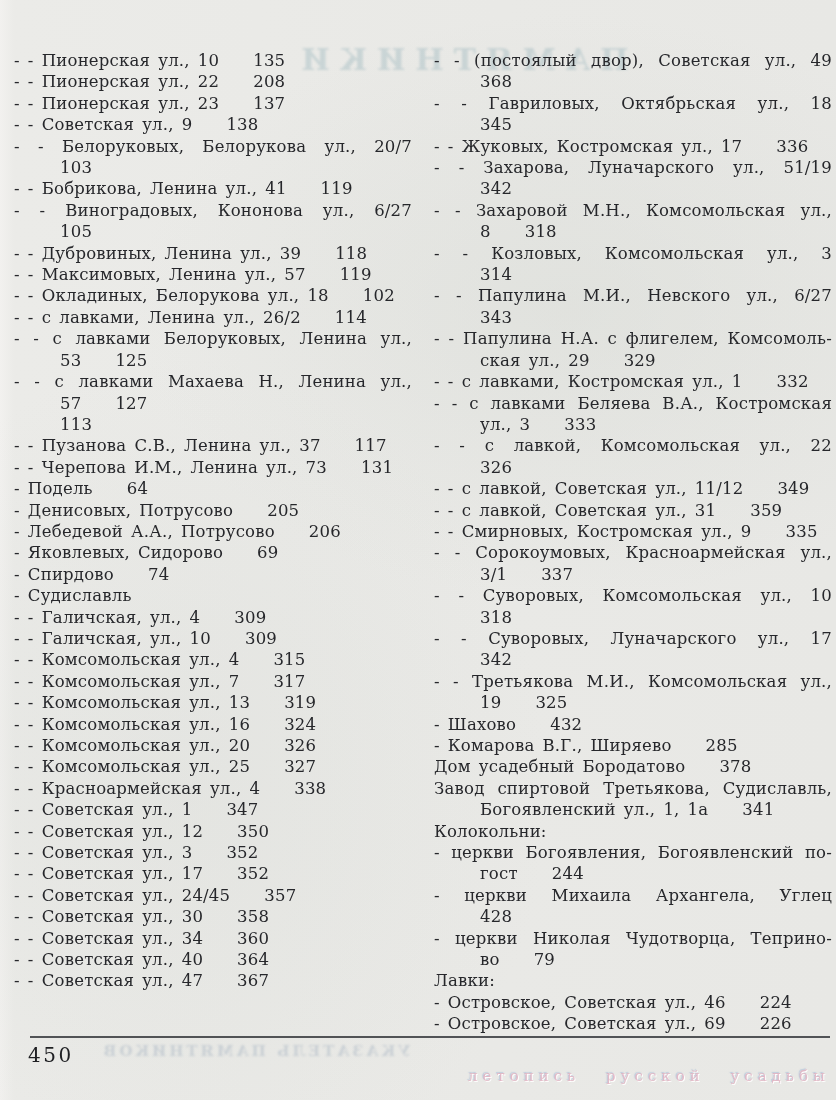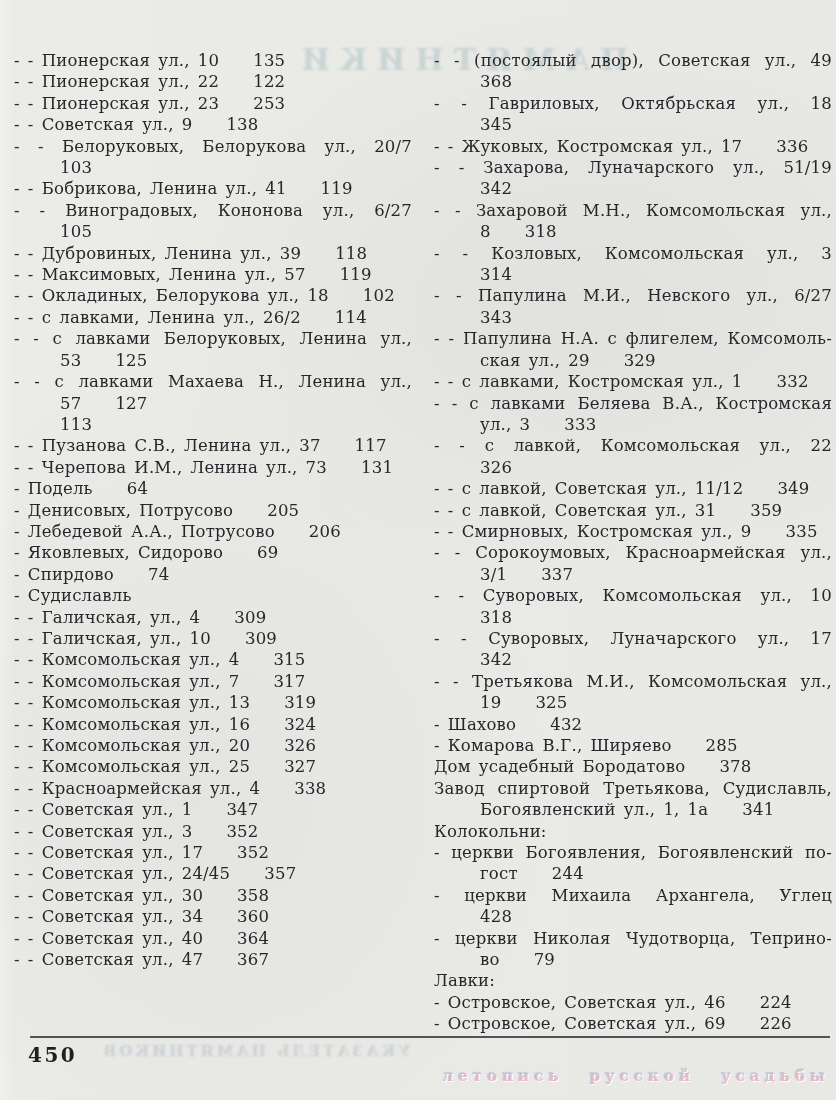--- a/index.html
+++ b/index.html
@@ -28,58 +28,58 @@
   .line.fill{text-align-last:justify}
   .line.cont{padding-left:46px}
   .gap{display:inline-block;width:34px}
   .pg{white-space:nowrap}
   .rule{
     position:absolute;left:30px;top:1036px;width:800px;height:2px;
     background:rgba(48,50,54,0.82);
   }
   .pagenum{
     position:absolute;left:28px;top:1043px;
-    font-size:20px;font-weight:bold;letter-spacing:2.5px;color:#1f2023;
+    font-size:20px;font-weight:normal;letter-spacing:2.5px;color:#1f2023;
   }
   .ghost{
     position:absolute;transform:scaleX(-1);filter:blur(1.3px);
     font-weight:bold;pointer-events:none;user-select:none;
   }
   .ghost-top{
     left:225px;top:42px;width:470px;text-align:center;
     font-size:30px;letter-spacing:10px;color:rgba(128,164,174,0.30);
   }
   .ghost-bottom{
     left:88px;top:1042px;width:335px;text-align:center;
     font-size:15px;letter-spacing:3px;color:rgba(132,152,176,0.30);
   }
   .watermark{
     position:absolute;right:6px;top:1067px;
-    font-size:15px;font-weight:bold;letter-spacing:5px;word-spacing:16px;
+    font-size:15px;font-weight:normal;letter-spacing:5px;word-spacing:16px;
     color:rgba(224,176,192,0.82);
     text-shadow:1px 1px 0 rgba(255,255,255,0.95), -1px -1px 1px rgba(154,180,214,0.55);
     filter:blur(0.3px);
     text-align:center;
   }
 </style>
 </head>
 <body>
 
 <div class="page">
   <div class="ghost ghost-top">ПАМЯТНИКИ</div>
 
   <div class="col col-left" id="col-left">
       <div class="entry">
         <div class="line"><span>- - Пионерская ул., 10</span><span class="gap"></span><span class="pg">135</span></div>
       </div>
       <div class="entry">
-        <div class="line"><span>- - Пионерская ул., 22</span><span class="gap"></span><span class="pg">122</span></div>
-      </div>
-      <div class="entry">
-        <div class="line"><span>- - Пионерская ул., 23</span><span class="gap"></span><span class="pg">253</span></div>
+        <div class="line"><span>- - Пионерская ул., 22</span><span class="gap"></span><span class="pg">208</span></div>
+      </div>
+      <div class="entry">
+        <div class="line"><span>- - Пионерская ул., 23</span><span class="gap"></span><span class="pg">137</span></div>
       </div>
       <div class="entry">
         <div class="line"><span>- - Советская ул., 9</span><span class="gap"></span><span class="pg">138</span></div>
       </div>
       <div class="entry">
         <div class="line fill"><span>- - Белоруковых, Белорукова ул., 20/7</span></div>
         <div class="line cont"><span></span><span class="pg">103</span></div>
       </div>
       <div class="entry">
         <div class="line"><span>- - Бобрикова, Ленина ул., 41</span><span class="gap"></span><span class="pg">119</span></div>
@@ -157,20 +157,23 @@
         <div class="line"><span>- - Комсомольская ул., 20</span><span class="gap"></span><span class="pg">326</span></div>
       </div>
       <div class="entry">
         <div class="line"><span>- - Комсомольская ул., 25</span><span class="gap"></span><span class="pg">327</span></div>
       </div>
       <div class="entry">
         <div class="line"><span>- - Красноармейская ул., 4</span><span class="gap"></span><span class="pg">338</span></div>
       </div>
       <div class="entry">
         <div class="line"><span>- - Советская ул., 1</span><span class="gap"></span><span class="pg">347</span></div>
+      </div>
+      <div class="entry">
+        <div class="line"><span>- - Советская ул., 12</span><span class="gap"></span><span class="pg">350</span></div>
       </div>
       <div class="entry">
         <div class="line"><span>- - Советская ул., 3</span><span class="gap"></span><span class="pg">352</span></div>
       </div>
       <div class="entry">
         <div class="line"><span>- - Советская ул., 17</span><span class="gap"></span><span class="pg">352</span></div>
       </div>
       <div class="entry">
         <div class="line"><span>- - Советская ул., 24/45</span><span class="gap"></span><span class="pg">357</span></div>
       </div>

